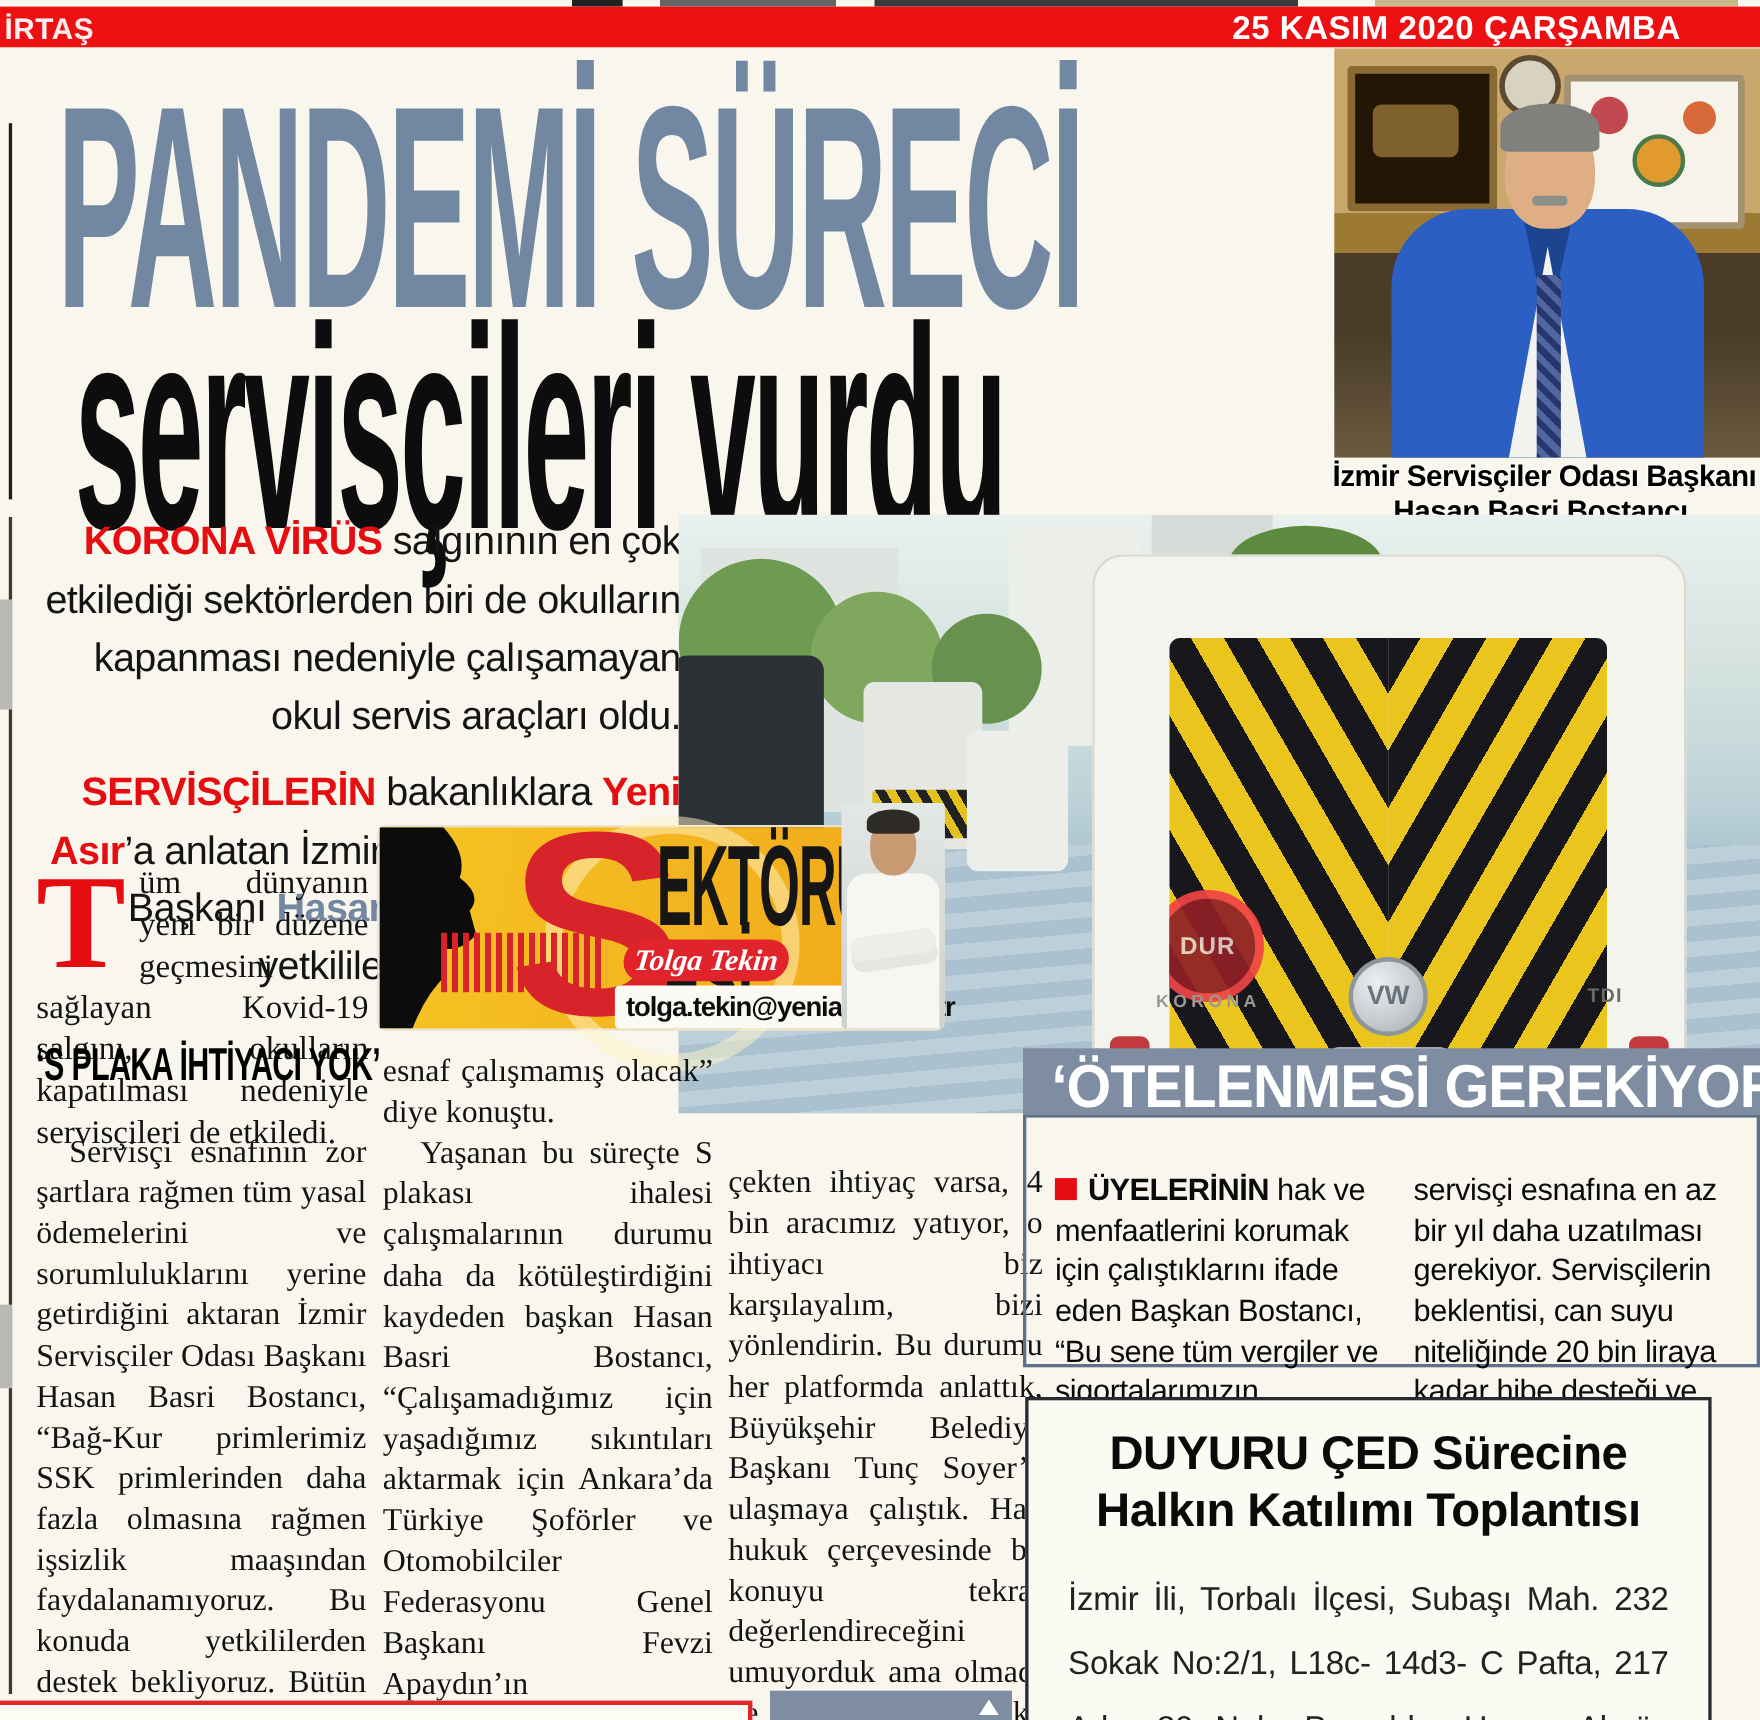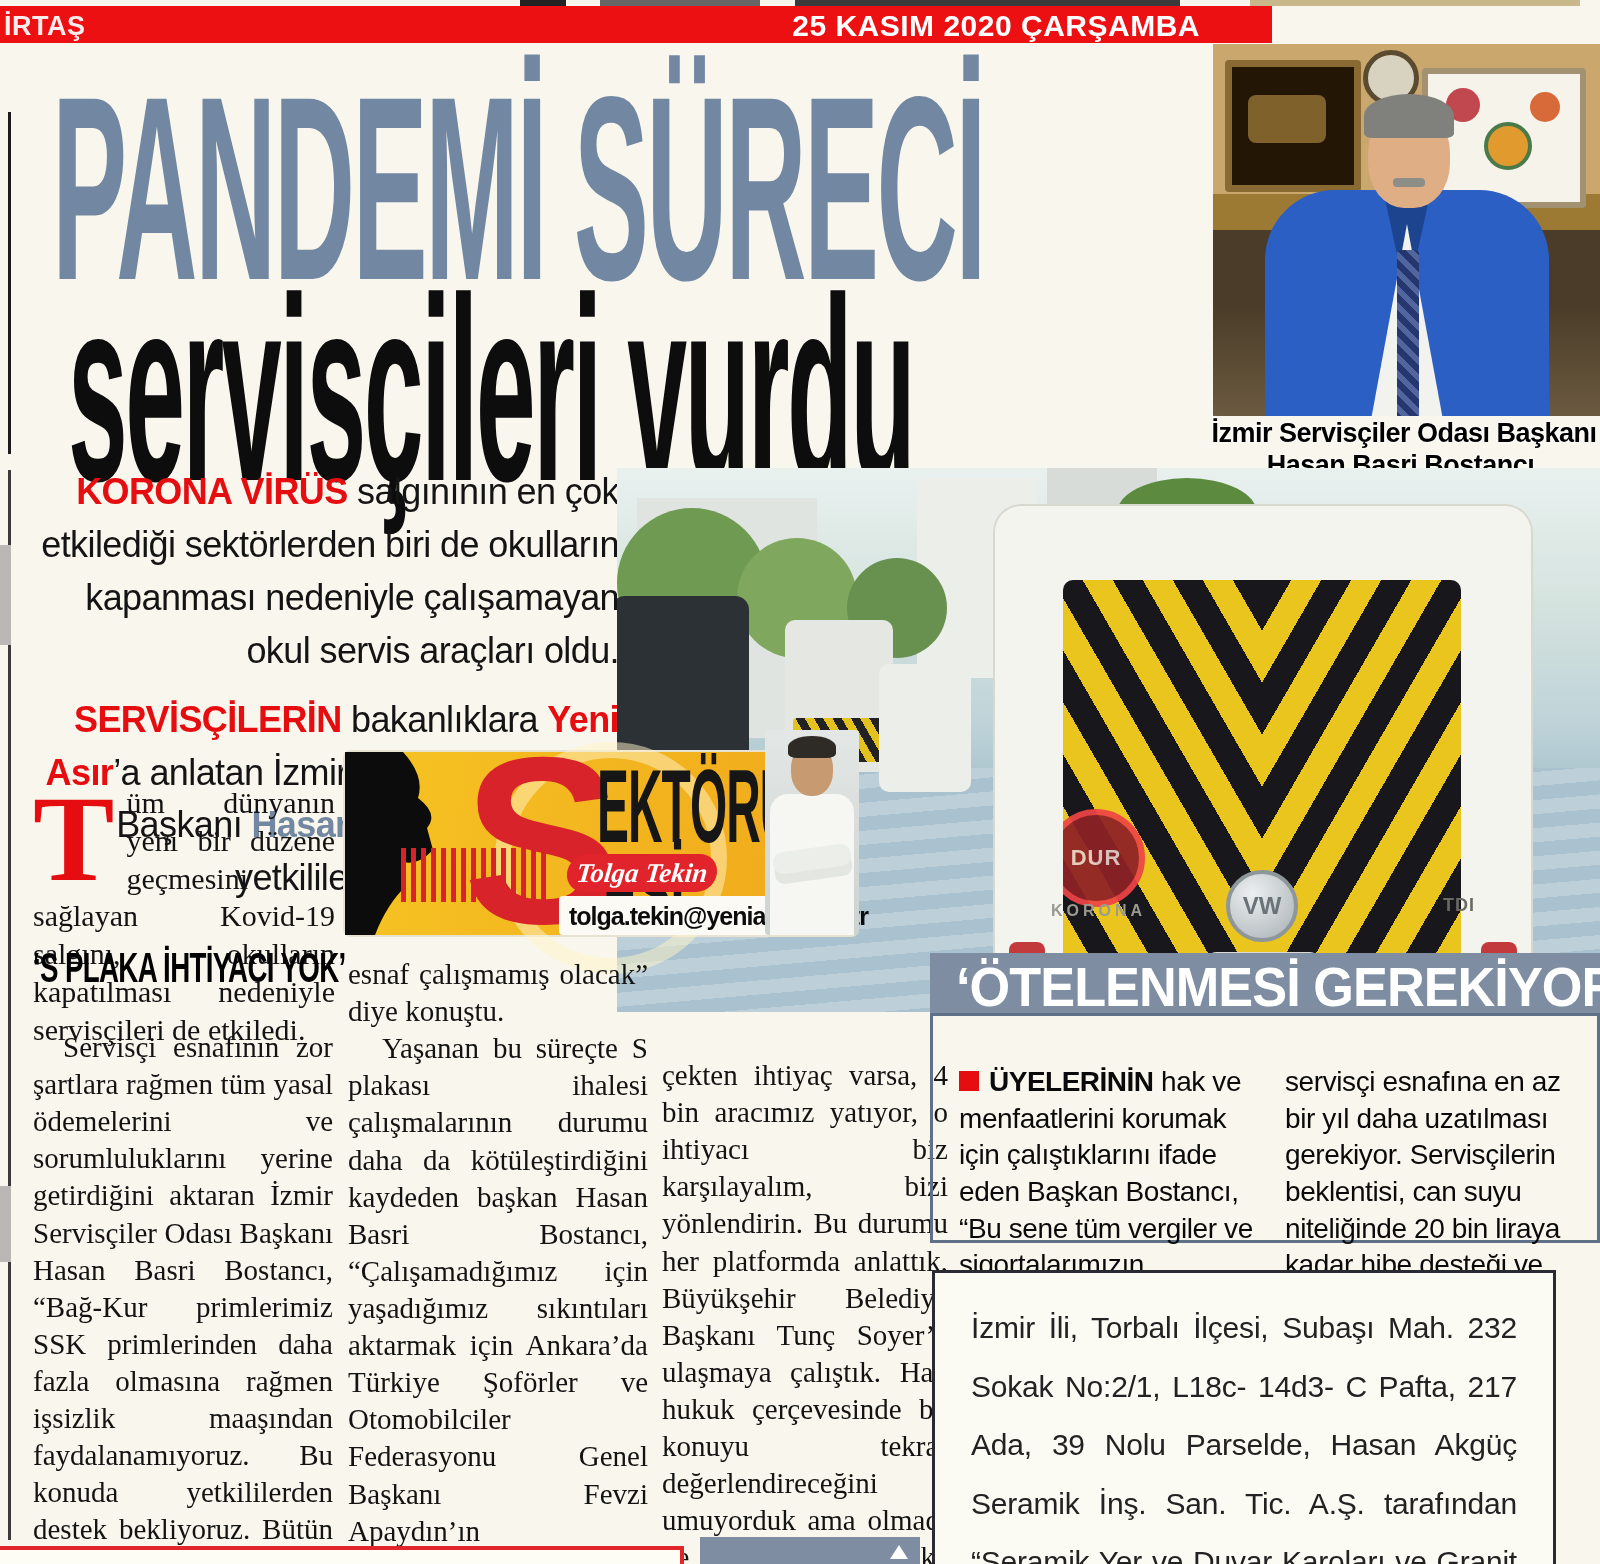--- a/index.html
+++ b/index.html
@@ -1,21 +1,21 @@
 <!DOCTYPE html>
 <html><head>
 <meta charset="utf-8">
 <style>
   html,body{margin:0;padding:0;background:#e6e4da;}
   #page{position:relative;width:1600px;height:1564px;background:#f9f7ed;overflow:hidden;
         font-family:"Liberation Sans",sans-serif;color:#111;}
 
   
   .top-frag{position:absolute;top:0;height:6px;background:#333;}
-  #masthead{position:absolute;left:0;top:6px;width:1272px;height:37px;background:#ec1013;}
+  #masthead{position:absolute;left:0;top:6px;width:1600px;height:37px;background:#ec1013;}
   #masthead .left-name{position:absolute;left:4px;top:5px;font-size:27px;font-weight:700;color:#fdeceb;letter-spacing:.5px;}
   #masthead .date{position:absolute;right:72px;top:3px;font-size:30px;font-weight:700;color:#fff;letter-spacing:.5px;}
 
   
   .vrule{position:absolute;background:#1c1c1c;width:3px;left:8px;}
   .gray-edge{position:absolute;left:0;width:11px;background:#b9b8b4;}
 
   
   #headline{position:absolute;left:52px;top:76px;width:1140px;height:400px;}
   #headline .l1{position:absolute;left:0;top:0;font-size:262px;line-height:.86;font-weight:700;
@@ -77,21 +77,21 @@
   #van .panel{position:absolute;left:70px;top:76px;width:398px;height:382px;border-radius:10px;overflow:hidden;}
   #van .ch-l{position:absolute;left:0;top:0;width:50%;height:100%;
        background:repeating-linear-gradient(60deg,#e9c51d 0 26px,#17171c 26px 52px);}
   #van .ch-r{position:absolute;right:0;top:0;width:50%;height:100%;
        background:repeating-linear-gradient(-60deg,#e9c51d 0 26px,#17171c 26px 52px);}
   #van .band{position:absolute;left:-8px;right:-8px;top:41%;height:21%;background:#0f0f15;
        border-top:4px solid #f1f1ec;border-bottom:4px solid #f1f1ec;display:flex;align-items:center;justify-content:center;}
   #van .band span{font-size:47px;font-weight:700;color:#fff;letter-spacing:2px;white-space:nowrap;
        text-shadow:0 0 4px #000;}
   #van .dur{position:absolute;left:-16px;top:60%;width:86px;height:86px;border-radius:50%;background:#8e2126;
-       border:6px solid #ef4444;opacity:.93;display:flex;align-items:center;justify-content:center;
+       border:8px solid #ef4444;opacity:.93;display:flex;align-items:center;justify-content:center;
        color:#e6cdc6;font-size:22px;font-weight:700;letter-spacing:1px;}
   #van .vw{position:absolute;left:50%;top:76%;transform:translateX(-50%);width:64px;height:64px;border-radius:50%;
        background:radial-gradient(circle at 35% 30%,#eceff1,#a8b0b4);border:4px solid #8d969b;
        display:flex;align-items:center;justify-content:center;color:#6a737a;font-weight:700;font-size:24px;}
   #van .tl{position:absolute;bottom:14px;width:36px;height:56px;background:#c23a3c;border-radius:8px;}
   #van .tl.l{left:16px;} #van .tl.r{right:16px;}
   #van .model{position:absolute;left:58px;bottom:92px;font-size:16px;letter-spacing:4px;color:#9a9a92;font-weight:700;}
   #van .tdi{position:absolute;right:58px;bottom:96px;font-size:18px;letter-spacing:1px;color:#6a6a64;font-weight:700;}
   #van .handle{position:absolute;left:50%;transform:translateX(-50%);bottom:44px;width:110px;height:16px;background:#d9d9d1;border-radius:8px;}
 
@@ -274,20 +274,24 @@
 
   <div id="sb-banner">
     <span>‘ÖTELENMESİ GEREKİYOR’</span>
   </div>
   <div id="sb-box">
     <p class="c c1"><span class="bullet"></span><strong>ÜYELERİNİN</strong><span> hak ve menfaatlerini korumak için çalıştıklarını ifade eden Başkan Bostancı, “Bu sene tüm vergiler ve sigortalarımızın ötelenmesi lazım. Araç değiştiren her üyem borçlu. Yapılandırma yerinde ancak ödeme sürecinin</span></p>
     <p class="c c2">servisçi esnafına en az bir yıl daha uzatılması gerekiyor. Servisçilerin beklentisi, can suyu niteliğinde 20 bin liraya kadar hibe desteği ve minimum 100 bin lira limitli, bir yıl ödemesiz uzun vadeli faizsiz kredilerin verilmesidir” dedi.</p>
   </div>
 
   <div id="notice">
+    <div class="tt">
+      <div>DUYURU ÇED Sürecine</div>
+      <div>Halkın Katılımı Toplantısı</div>
+    </div>
     <p class="bd">İzmir İli, Torbalı İlçesi, Subaşı Mah. 232 Sokak No:2/1, L18c- 14d3- C Pafta, 217 Ada, 39 Nolu Parselde, Hasan Akgüç Seramik İnş. San. Tic. A.Ş. tarafından “Seramik Yer ve Duvar Karoları ve Granit Yer Karosu Üretim Tesisi Kapasite Artırımı” Projesinin yapılması planlanmaktadır.</p>
   </div>
 
   <div id="btm-red"></div>
   <div id="btm-gray">
     <span class="ic"></span>
   </div>
 
 </div>
 

